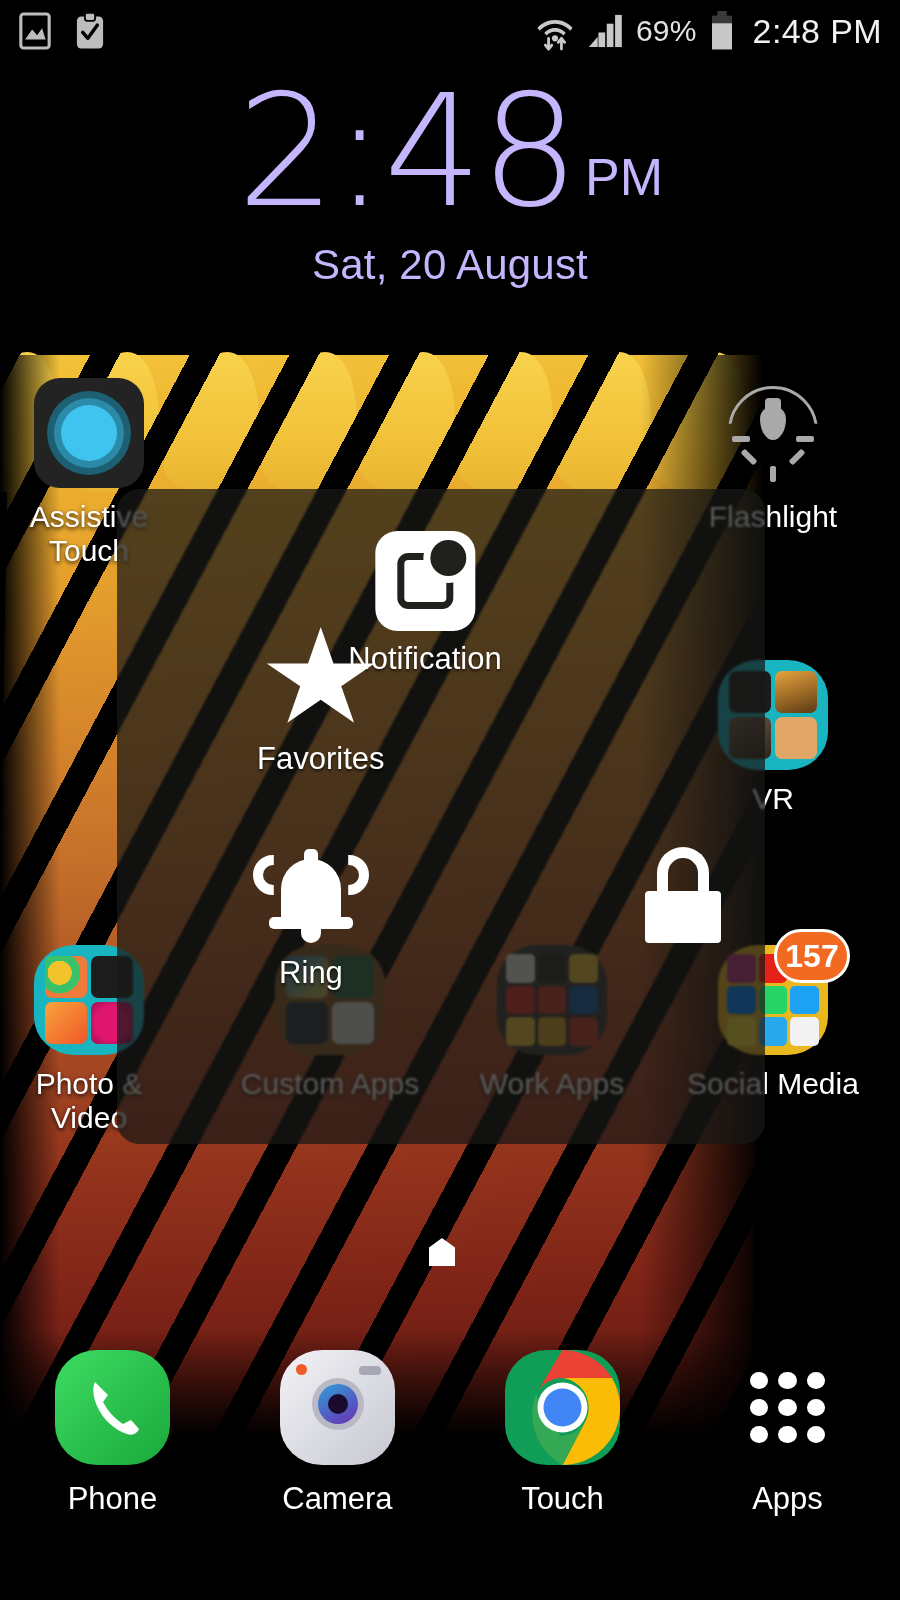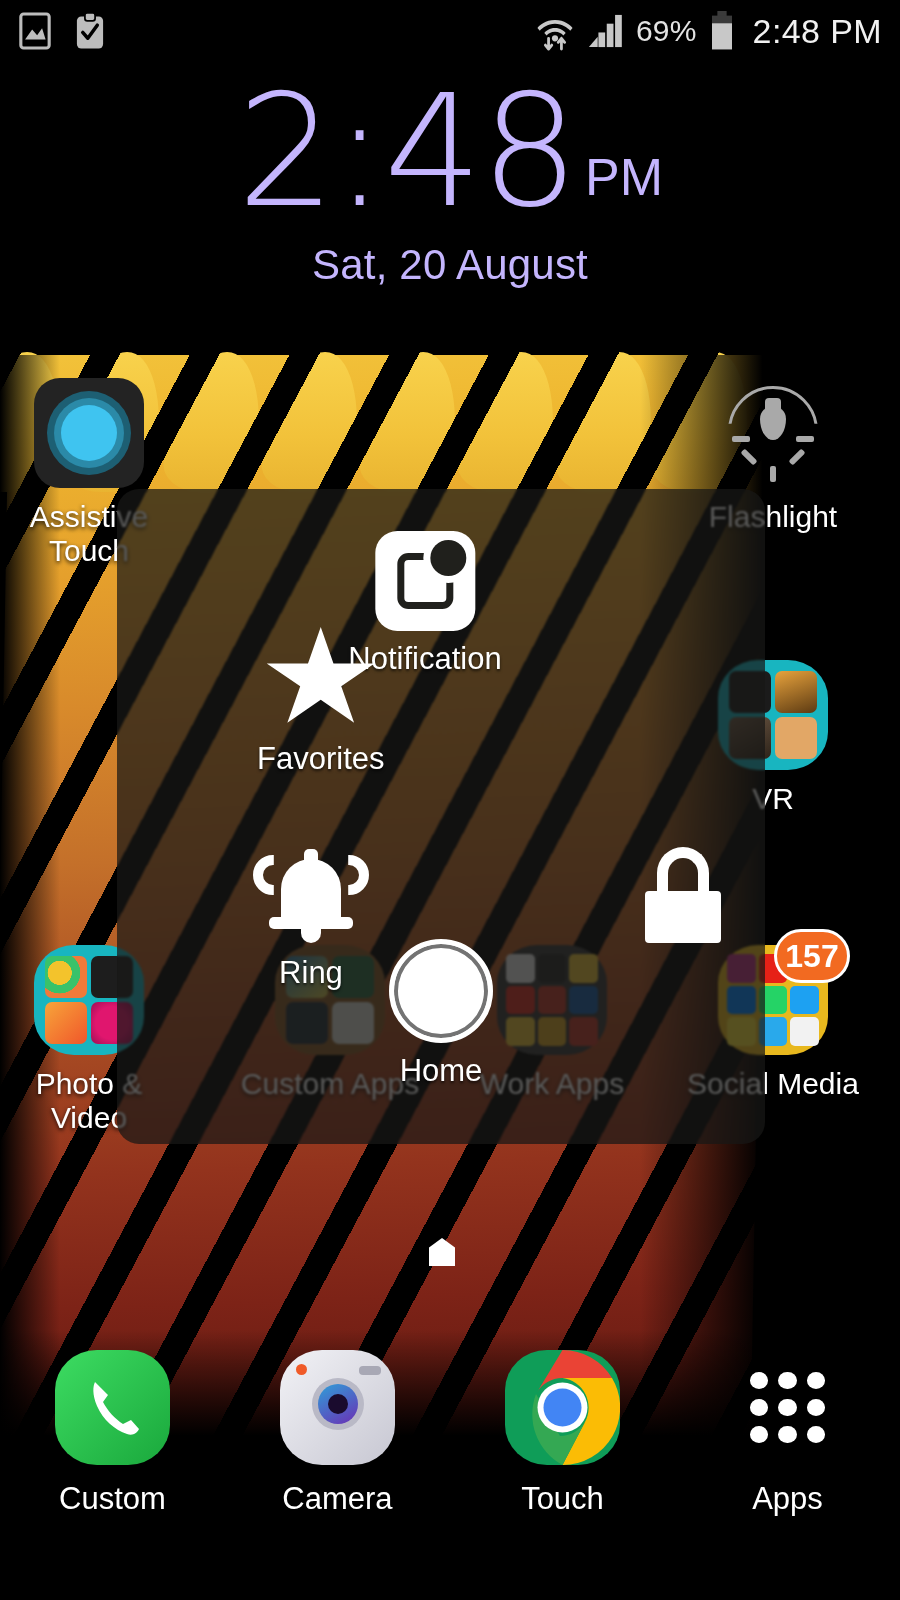--- a/index.html
+++ b/index.html
@@ -455,38 +455,34 @@
     <div class="at-item-label">Ring</div>
   </div>
 
   <div class="at-item" id="at-lock">
     <div class="at-glyph lock-wrap">
       <div class="lock-shackle"></div>
       <div class="lock-body"></div>
     </div>
   </div>
 
-  <div class="at-item" id="at-home">
-    <div class="at-glyph home-circle"></div>
-    <div class="at-item-label">Home</div>
-  </div>
 
 </div>
 
 <div id="dock">
 
   <div class="dock-cell">
     <div class="dock-icon">
       <div class="squircle" style="background:linear-gradient(135deg,#3ddc62,#1aa83c);position:relative;overflow:hidden;">
         <svg width="115" height="115" viewBox="0 0 115 115" style="position:absolute;left:0;top:0;">
           <path d="M40 32 C38 36 37 44 42 56 C48 70 60 80 72 84 C78 86 82 83 84 79 L76 70 L68 74 C60 69 52 60 48 52 L53 45 Z" fill="#fff"></path>
         </svg>
       </div>
     </div>
-    <div class="dock-label">Custom</div>
+    <div class="dock-label">Phone</div>
   </div>
 
   <div class="dock-cell">
     <div class="dock-icon">
       <div class="squircle" style="background:linear-gradient(135deg,#f2f2f6,#c7c7d2);position:relative;">
         <div style="position:absolute;left:32px;top:28px;width:52px;height:52px;border-radius:50%;background:#b9b9c6;"></div>
         <div style="position:absolute;left:38px;top:34px;width:40px;height:40px;border-radius:50%;background:linear-gradient(150deg,#2f9fd8,#6b2fb5);"></div>
         <div style="position:absolute;left:48px;top:44px;width:20px;height:20px;border-radius:50%;background:#1a0b2e;"></div>
         <div style="position:absolute;left:16px;top:14px;width:11px;height:11px;border-radius:50%;background:#f05a28;"></div>
         <div style="position:absolute;right:14px;top:16px;width:22px;height:9px;border-radius:4px;background:#a8a8b5;"></div>

